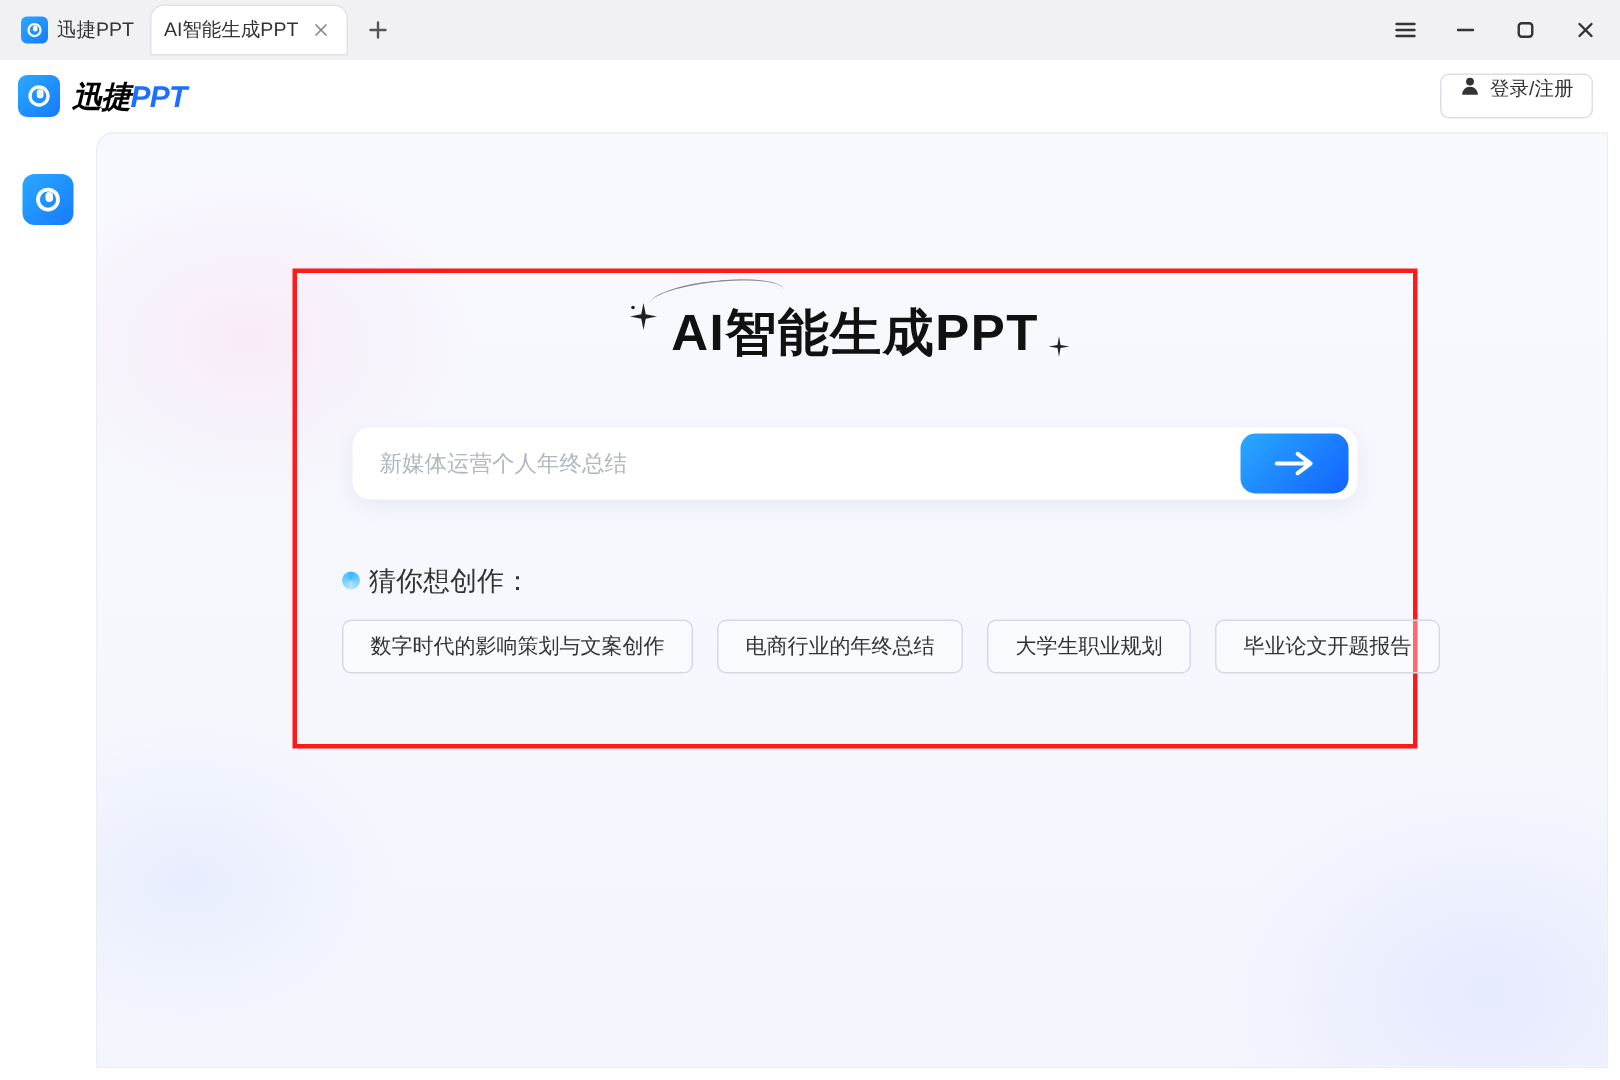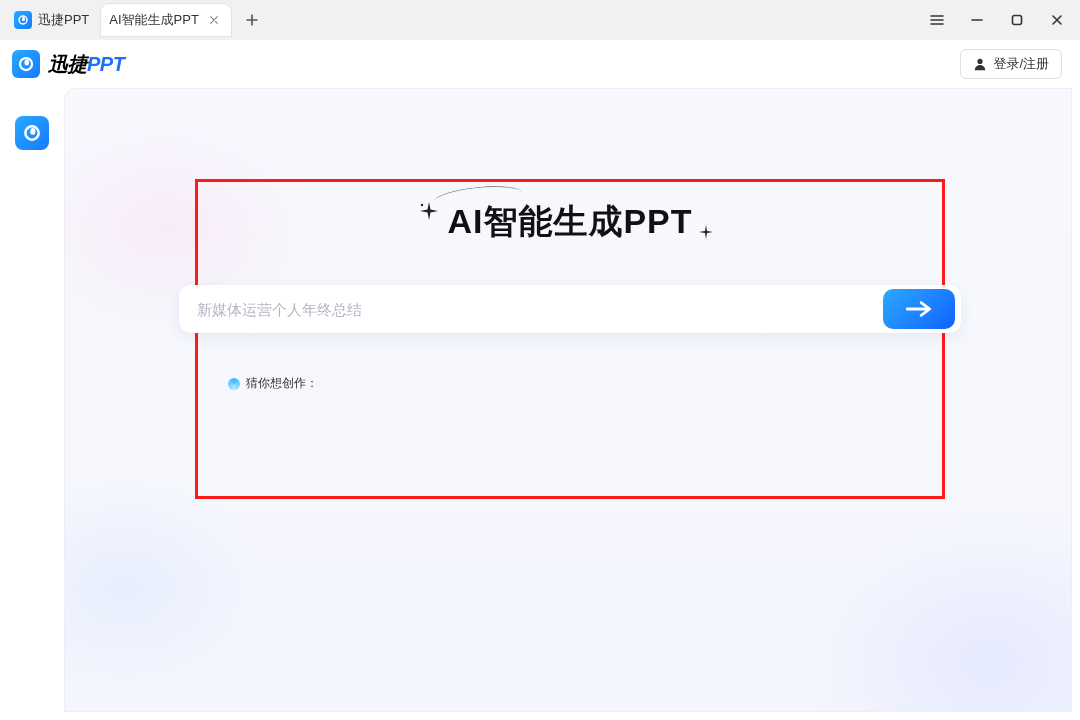--- a/index.html
+++ b/index.html
@@ -113,21 +113,21 @@
   .brand-text .dark { color: #000000; }
   .brand-text .accent { color: #1c6fff; text-align: right; }
   .login-btn {
     margin-left: auto;
     height: 30px;
     border: 1px solid #dcdfe6;
     border-radius: 6px;
     background: #fff;
     padding: 0 12px;
     display: flex;
-    align-items: center;
+    align-items: flex-start;
     gap: 6px;
     font-size: 13px;
     color: #333;
   }
 
   
   .body-area {
     position: absolute;
     left: 0; right: 0; top: 88px; bottom: 0;
     display: flex;
@@ -207,21 +207,21 @@
     position: absolute;
     left: -14px;
     top: -12px;
     width: 90px;
     height: 22px;
     border-top: 1.5px solid #8a8a8a;
     border-radius: 90px 90px 0 0 / 22px 22px 0 0;
     transform: rotate(-6deg);
   }
   .search-row {
-    width: 782px;
+    width: 670px;
     height: 48px;
     background: #ffffff;
     border-radius: 12px;
     box-shadow: 0 4px 14px rgba(40,55,120,0.08);
     display: flex;
     align-items: center;
     padding: 4px 6px 4px 18px;
   }
   .search-input {
     flex: 1;
@@ -243,21 +243,21 @@
     align-items: center;
     justify-content: center;
     color: #fff;
   }
   .suggest-block {
     align-self: flex-start;
     margin-top: 42px;
     margin-left: -2px;
   }
   .suggest-label {
-    font-size: 12px;
+    font-size: 18px;
     color: #333;
     display: flex;
     align-items: center;
     gap: 4px;
     margin-bottom: 14px;
   }
   .spinner {
     width: 12px;
     height: 12px;
     border-radius: 50%;
@@ -390,16 +390,22 @@
             <path d="M3 8 H22 M16 2 L24 8 L16 14" stroke="#fff" stroke-width="2.6" stroke-linecap="round" stroke-linejoin="round" fill="none"></path>
           </svg>
         </button>
       </div>
 
       <div class="suggest-block">
         <div class="suggest-label">
           <span class="spinner"></span>
           <span>猜你想创作：</span>
         </div>
+        <div class="chips">
+          <button class="chip">数字时代的影响策划与文案创作</button>
+          <button class="chip">电商行业的年终总结</button>
+          <button class="chip">大学生职业规划</button>
+          <button class="chip">毕业论文开题报告</button>
+        </div>
       </div>
     </div>
   </div>
 </div>
 
 </body></html>

